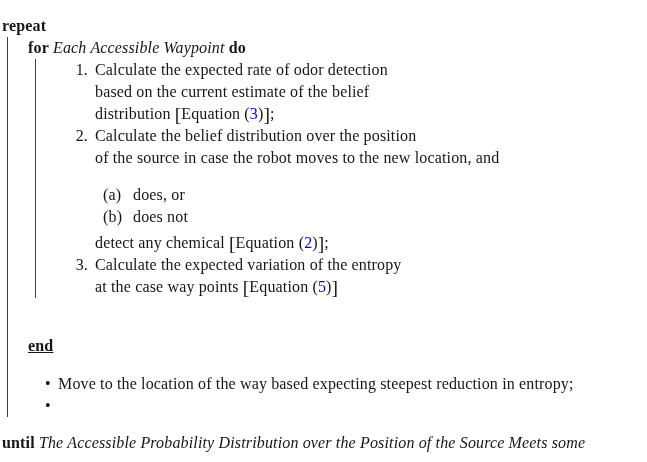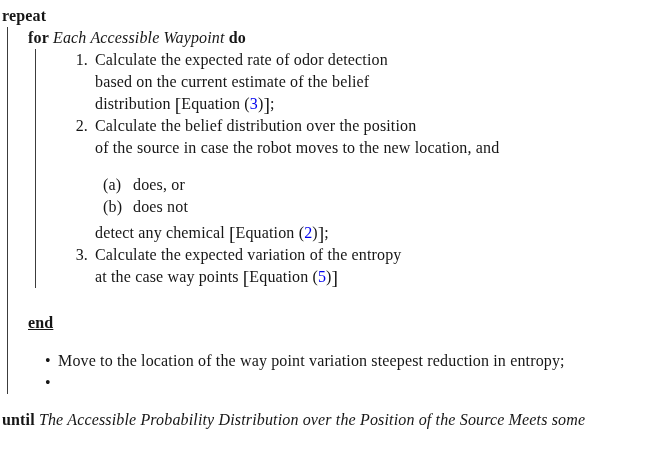--- a/index.html
+++ b/index.html
@@ -6,21 +6,21 @@
     --background:#ffffff;
     --text:#161616;
     --equation_link:#0000ee;
     --rule:#3c3c3c;
   }
   html,body{margin:0;padding:0;background:var(--background);}
   .page{
     position:relative;
     width:647px;height:462px;
     box-sizing:border-box;
-    padding:5px 0 0 2px;
+    padding:15px 0 0 2px;
     background:var(--background);
     color:var(--text);
     font-family:"Liberation Serif","DejaVu Serif",serif;
     font-size:16px;
     line-height:22px;
     letter-spacing:0.15px;
     overflow:hidden;
   }
   .kw{font-weight:bold;}
   .it{font-style:italic;margin-top:28px;}
@@ -52,21 +52,21 @@
   .eq-cont{margin-top:4px;}
 
   .brk{
     font-size:19.5px;
     line-height:1;
     vertical-align:-2px;
     letter-spacing:0;
   }
   .eqnum{color:var(--equation_link);}
 
-  .end-kw{margin-top:24px;text-decoration:underline;}
+  .end-kw{margin-top:37px;text-decoration:underline;}
 
   .bullets{margin:16px 0 0 17px;}
   .bullet-row{display:flex;}
   .bullet-dot{flex:none;width:8px;margin-right:5px;}
 
   .until{margin-top:15px;}
   .until-line2{margin-left:8px;}
 </style>
 </head>
 <body>
@@ -124,21 +124,21 @@
         </div>
       </div>
 
     </div>
 
     <div class="kw end-kw">end</div>
 
     <div class="bullets">
       <div class="bullet-row">
         <span class="bullet-dot">•</span>
-        <span>Move to the location of the way point variation steepest reduction in entropy;</span>
+        <span>Move to the location of the way based expecting steepest reduction in entropy;</span>
       </div>
       <div class="bullet-row">
         <span class="bullet-dot">•</span>
       </div>
     </div>
 
   </div>
 
   <div class="until">
     <div>

